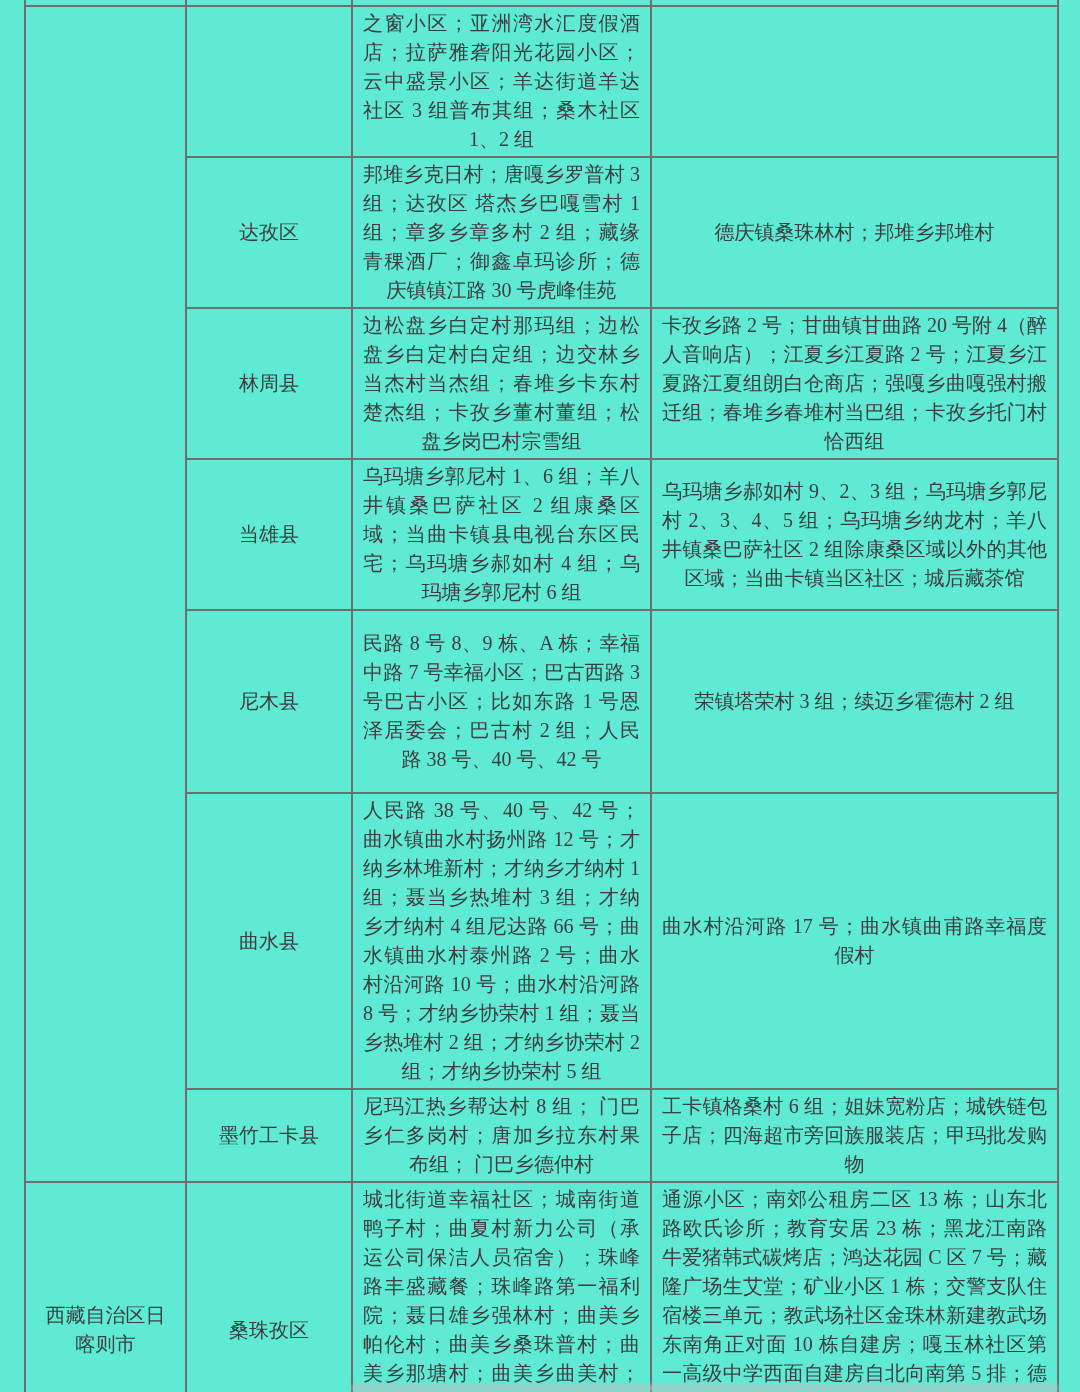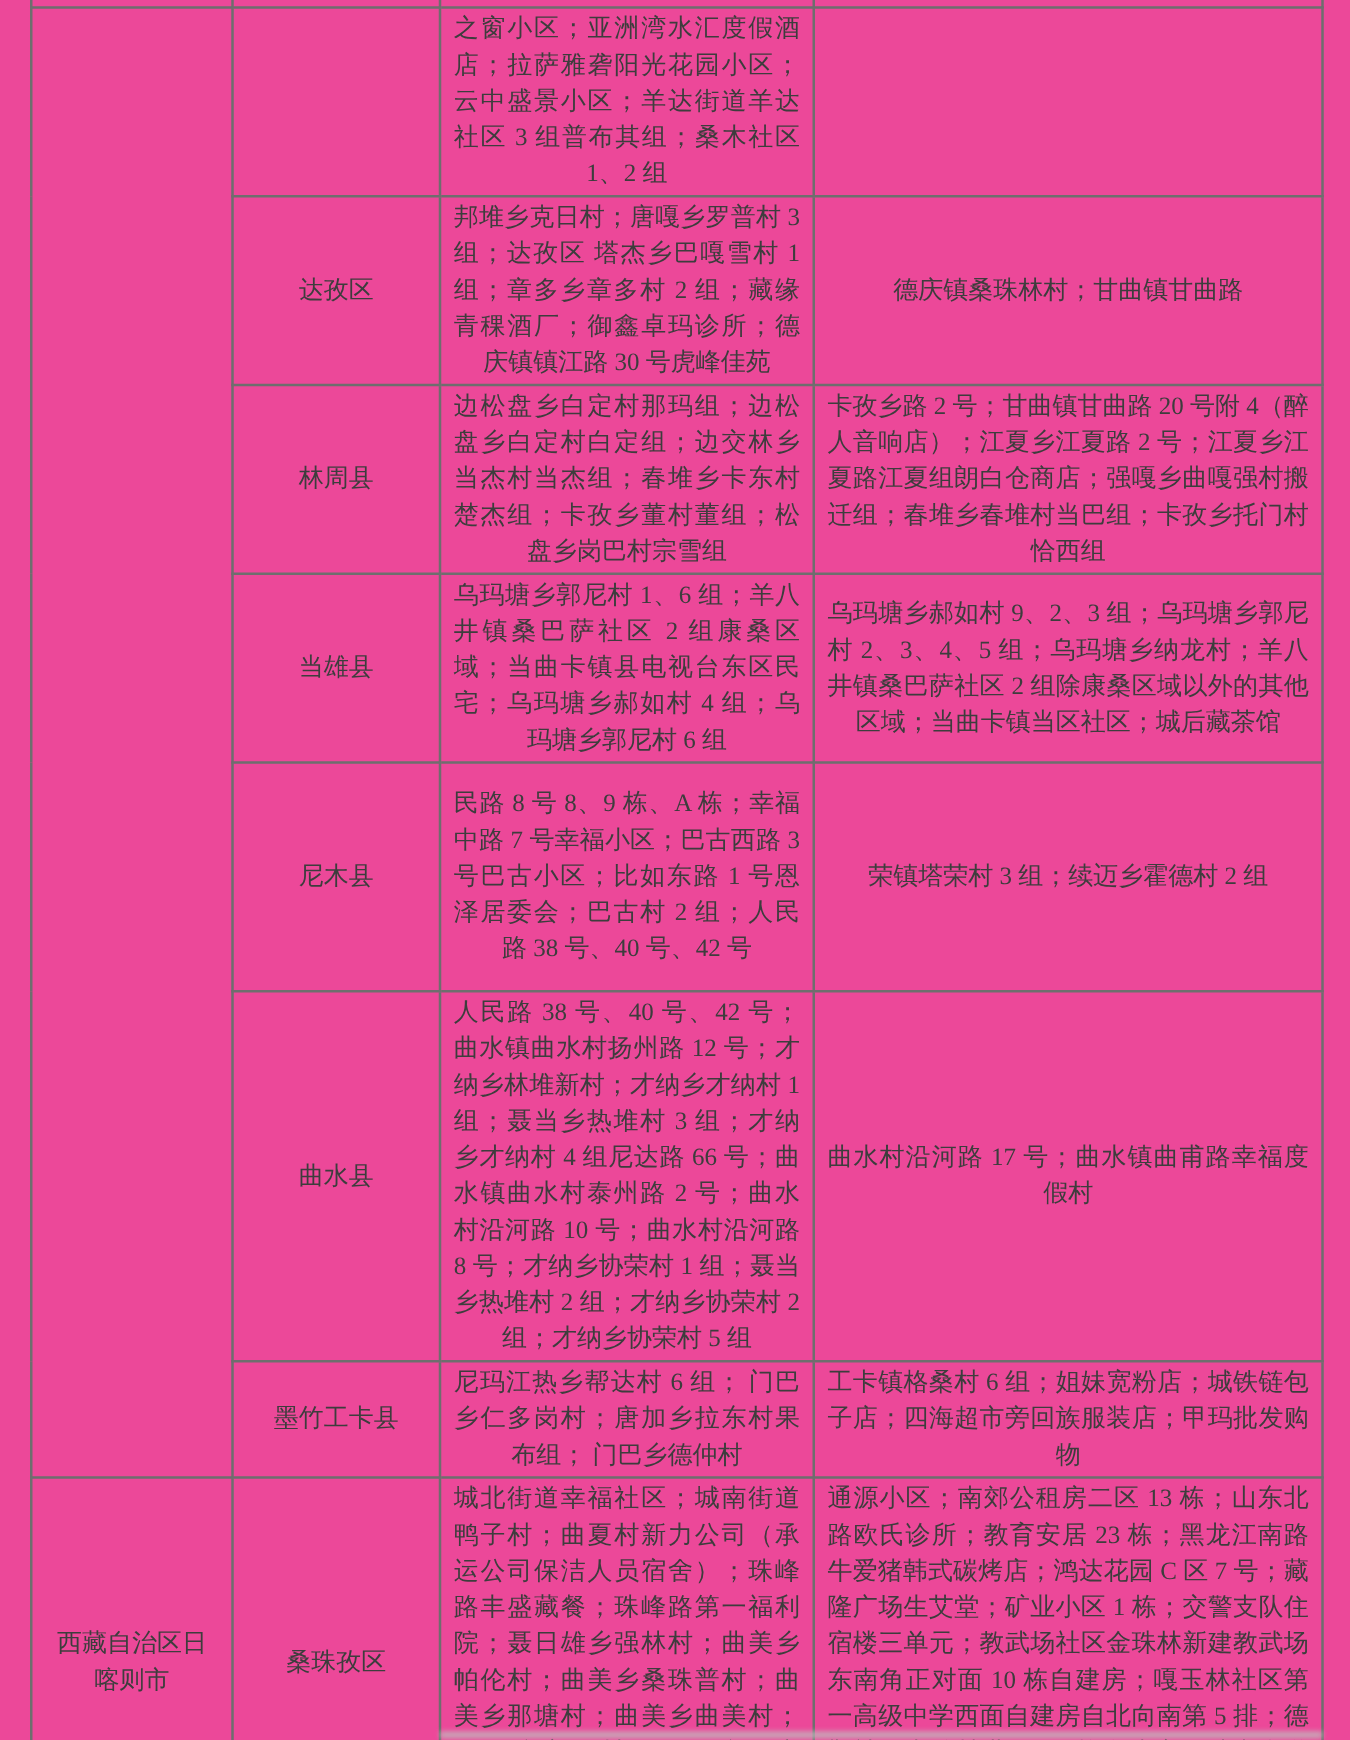--- a/index.html
+++ b/index.html
@@ -5,21 +5,21 @@
   html, body {
     margin: 0;
     padding: 0;
     background: #fdfdfd;
   }
   .page {
     position: relative;
     width: 1080px;
     height: 1392px;
     overflow: hidden;
-    background: #ec4899;
+    background: #5eead4;
     font-family: "Liberation Serif", "DejaVu Serif", serif;
     color: #3d3d3d;
   }
   table.risk-table {
     position: absolute;
     left: 24px;
     top: 0;
     width: 1033px;
     border-collapse: collapse;
     table-layout: fixed;
@@ -87,21 +87,21 @@
       <tr class="r0">
         <td class="city-cell" rowspan="7"></td>
         <td class="district-cell"></td>
         <td class="detail-cell">之窗小区；亚洲湾水汇度假酒店；拉萨雅砻阳光花园小区；云中盛景小区；羊达街道羊达社区 3 组普布其组；桑木社区 1、2 组</td>
         <td class="detail-cell"></td>
       </tr>
 
       <tr class="r1">
         <td class="district-cell">达孜区</td>
         <td class="detail-cell">邦堆乡克日村；唐嘎乡罗普村 3 组；达孜区 塔杰乡巴嘎雪村 1 组；章多乡章多村 2 组；藏缘青稞酒厂；御鑫卓玛诊所；德庆镇镇江路 30 号虎峰佳苑</td>
-        <td class="detail-cell">德庆镇桑珠林村；甘曲镇甘曲路</td>
+        <td class="detail-cell">德庆镇桑珠林村；邦堆乡邦堆村</td>
       </tr>
 
       <tr class="r2">
         <td class="district-cell">林周县</td>
         <td class="detail-cell">边松盘乡白定村那玛组；边松盘乡白定村白定组；边交林乡当杰村当杰组；春堆乡卡东村楚杰组；卡孜乡董村董组；松盘乡岗巴村宗雪组</td>
         <td class="detail-cell">卡孜乡路 2 号；甘曲镇甘曲路 20 号附 4（醉人音响店）；江夏乡江夏路 2 号；江夏乡江夏路江夏组朗白仓商店；强嘎乡曲嘎强村搬迁组；春堆乡春堆村当巴组；卡孜乡托门村恰西组</td>
       </tr>
 
       <tr class="r3">
         <td class="district-cell">当雄县</td>
@@ -116,21 +116,21 @@
       </tr>
 
       <tr class="r5">
         <td class="district-cell">曲水县</td>
         <td class="detail-cell">人民路 38 号、40 号、42 号；曲水镇曲水村扬州路 12 号；才纳乡林堆新村；才纳乡才纳村 1 组；聂当乡热堆村 3 组；才纳乡才纳村 4 组尼达路 66 号；曲水镇曲水村泰州路 2 号；曲水村沿河路 10 号；曲水村沿河路 8 号；才纳乡协荣村 1 组；聂当乡热堆村 2 组；才纳乡协荣村 2 组；才纳乡协荣村 5 组</td>
         <td class="detail-cell">曲水村沿河路 17 号；曲水镇曲甫路幸福度假村</td>
       </tr>
 
       <tr class="r6">
         <td class="district-cell">墨竹工卡县</td>
-        <td class="detail-cell">尼玛江热乡帮达村 6 组； 门巴乡仁多岗村；唐加乡拉东村果布组； 门巴乡德仲村</td>
+        <td class="detail-cell">尼玛江热乡帮达村 8 组； 门巴乡仁多岗村；唐加乡拉东村果布组； 门巴乡德仲村</td>
         <td class="detail-cell">工卡镇格桑村 6 组；姐妹宽粉店；城铁链包子店；四海超市旁回族服装店；甲玛批发购物</td>
       </tr>
 
       <tr class="r7">
         <td class="city-cell">西藏自治区日喀则市</td>
         <td class="district-cell">桑珠孜区</td>
         <td class="detail-cell">城北街道幸福社区；城南街道鸭子村；曲夏村新力公司（承运公司保洁人员宿舍）；珠峰路丰盛藏餐；珠峰路第一福利院；聂日雄乡强林村；曲美乡帕伦村；曲美乡桑珠普村；曲美乡那塘村；曲美乡曲美村；纳尔乡安布村；纳尔乡德庆村；纳尔乡巴纳村；米日社区奴增贵林；米日社区米</td>
         <td class="detail-cell">通源小区；南郊公租房二区 13 栋；山东北路欧氏诊所；教育安居 23 栋；黑龙江南路牛爱猪韩式碳烤店；鸿达花园 C 区 7 号；藏隆广场生艾堂；矿业小区 1 栋；交警支队住宿楼三单元；教武场社区金珠林新建教武场东南角正对面 10 栋自建房；嘎玉林社区第一高级中学西面自建房自北向南第 5 排；德勒社区办公楼北面 10 栋自建房；城南街道康萨二区；雪强路扎西曲塔酒店（喜嘎央恰）；桑珠孜饭店雪强</td>
       </tr>
     </tbody>

